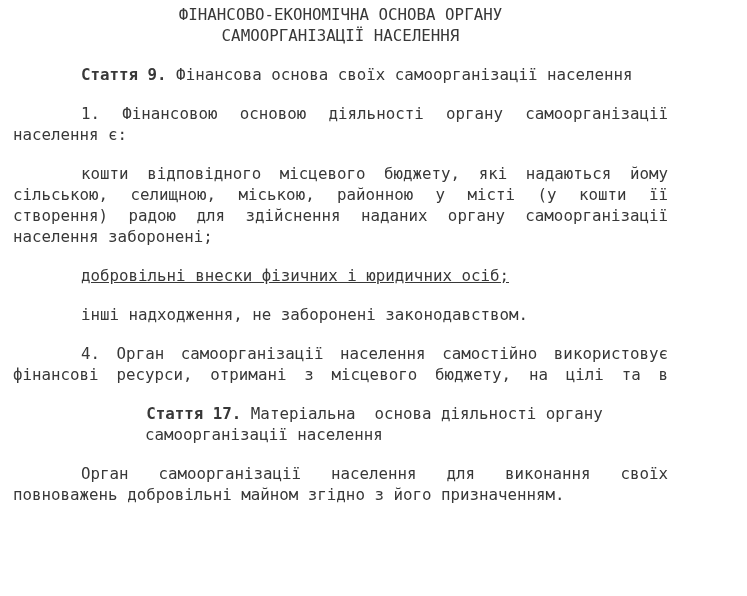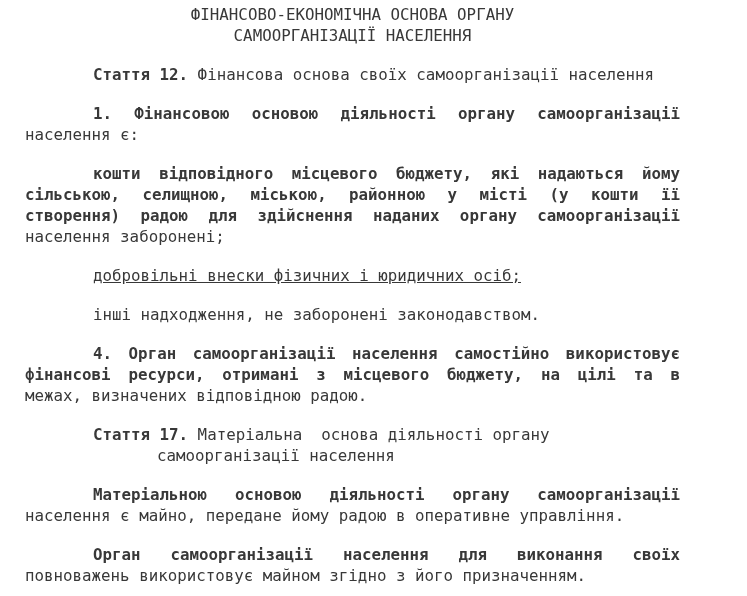--- a/index.html
+++ b/index.html
@@ -13,81 +13,75 @@
     overflow: hidden;
     font-family: "DejaVu Sans Mono", "Liberation Mono", monospace;
     font-size: 15.8px;
     color: #383838;
     -webkit-font-smoothing: antialiased;
   }
   .page {
     box-sizing: content-box;
     padding: 4px 0 0 13px;
     width: 655px;
-    margin-left: 12px;
   }
   .block {
     margin: 0 0 18px 0;
   }
   .block.center {
     text-align: center;
   }
   .line {
     line-height: 21px;
     white-space: normal;
   }
   .line.pre {
     white-space: pre;
+    text-align: center;
   }
   .line.justify {
     text-align: justify;
     text-align-last: justify;
-    font-weight: bold;
   }
   .b {
     font-weight: bold;
   }
 </style>
 </head>
 <body>
 
 <div class="page">
     <div class="block center">
       <div class="line"><span>ФІНАНСОВО-ЕКОНОМІЧНА ОСНОВА ОРГАНУ</span></div>
       <div class="line"><span>САМООРГАНІЗАЦІЇ НАСЕЛЕННЯ</span></div>
     </div>
     <div class="block">
-      <div class="line" style="padding-left: 68px;"><span class="b">Стаття 12.</span><span> Фінансова основа своїх самоорганізації населення</span></div>
+      <div class="line" style="padding-left: 68px;"><span class="b">Стаття 9.</span><span> Фінансова основа своїх самоорганізації населення</span></div>
     </div>
     <div class="block">
       <div class="line justify" style="padding-left: 68px;"><span>1. Фінансовою основою діяльності органу самоорганізації</span></div>
       <div class="line"><span>населення є:</span></div>
     </div>
     <div class="block">
       <div class="line justify" style="padding-left: 68px;"><span>кошти відповідного місцевого бюджету, які надаються йому</span></div>
       <div class="line justify"><span>сільською, селищною, міською, районною у місті (у кошти її</span></div>
       <div class="line justify"><span>створення) радою для здійснення наданих органу самоорганізації</span></div>
       <div class="line"><span>населення заборонені;</span></div>
     </div>
     <div class="block">
       <div class="line" style="padding-left: 68px; text-decoration: underline;"><span>добровільні внески фізичних і юридичних осіб;</span></div>
     </div>
     <div class="block">
       <div class="line" style="padding-left: 68px;"><span>інші надходження, не заборонені законодавством.</span></div>
     </div>
     <div class="block">
       <div class="line justify" style="padding-left: 68px;"><span>4. Орган самоорганізації населення самостійно використовує</span></div>
       <div class="line justify"><span>фінансові ресурси, отримані з місцевого бюджету, на цілі та в</span></div>
-      <div class="line"><span>межах, визначених відповідною радою.</span></div>
     </div>
     <div class="block">
       <div class="line pre" style="padding-left: 68px;"><span class="b">Стаття 17.</span><span> Матеріальна  основа діяльності органу</span></div>
       <div class="line" style="padding-left: 132px;"><span>самоорганізації населення</span></div>
     </div>
     <div class="block">
-      <div class="line justify" style="padding-left: 68px;"><span>Матеріальною основою діяльності органу самоорганізації</span></div>
-      <div class="line"><span>населення є майно, передане йому радою в оперативне управління.</span></div>
-    </div>
-    <div class="block">
       <div class="line justify" style="padding-left: 68px;"><span>Орган самоорганізації населення для виконання своїх</span></div>
-      <div class="line"><span>повноважень використовує майном згідно з його призначенням.</span></div>
+      <div class="line"><span>повноважень добровільні майном згідно з його призначенням.</span></div>
     </div>
   </div>
 
 </body></html>

